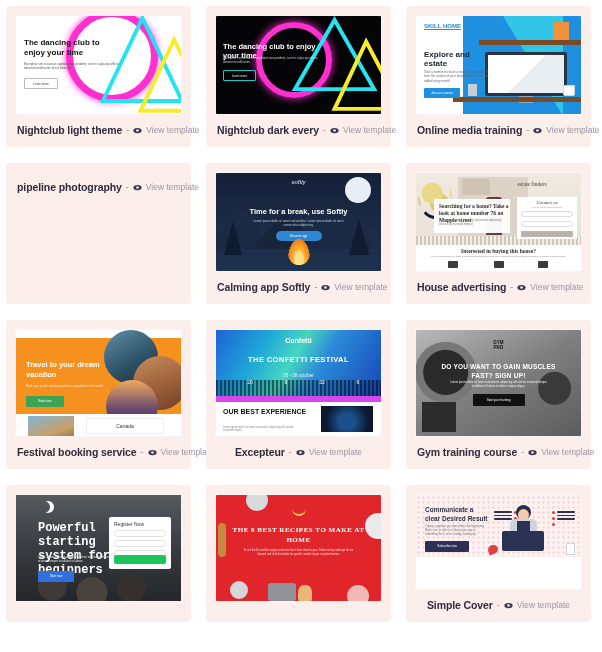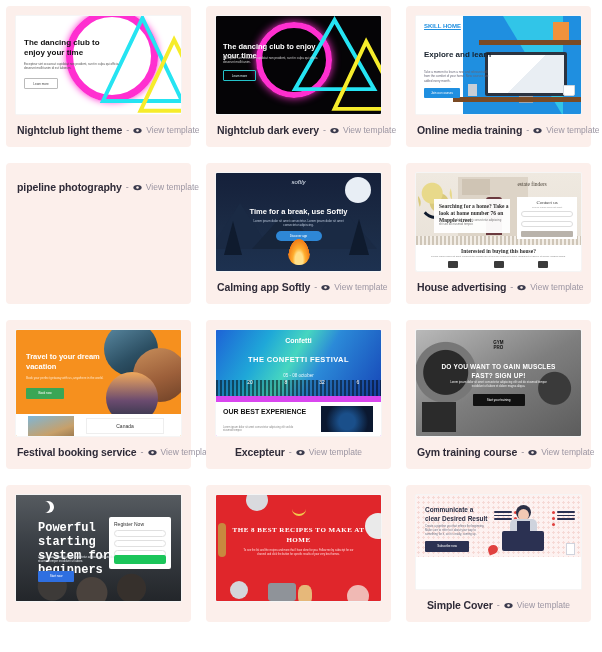--- a/index.html
+++ b/index.html
@@ -137,21 +137,21 @@
   .ha .form{ position:absolute; right:4px; top:24px; width:60px;height:42px;background:#fff;}
   .ha .form .ft{ position:absolute; left:0; right:0; top:3px; text-align:center; font-size:5px; color:#444; font-family:"Liberation Serif", serif;}
   .ha .inp{ position:absolute; left:4px; right:4px; height:6px; border:1px solid #ddd; border-radius:3px;}
   .ha .fence{ position:absolute; left:0; right:0; bottom:26px; height:9px;
      background:repeating-linear-gradient(90deg,#cfc6b8 0 2px, #f3eee7 2px 4px);}
   .ha .bottom{ position:absolute; left:0; right:0; bottom:0; height:26px; background:#fff;}
   .ha .bt{ position:absolute; left:0;right:0; top:3px; text-align:center; font-size:5.5px; font-weight:bold; color:#2c2c2c; font-family:"Liberation Serif", serif;}
   .ha .ic{ position:absolute; bottom:3px; width:10px;height:7px;background:#3b3b3b;border-radius:1px;}
 
   
-  .vb{ background:#f6901e; }
+  .vb{ background:#f6901e;margin-top:8px; }
   .vb .t{ left:10px; top:22px; width:80px; font-size:7.5px; color:#fff; line-height:10px; z-index:3;}
   .vb .p{ left:10px; top:46px; width:78px; color:#ffe6c8; z-index:3;}
   .vb .b{ left:10px; top:58px; width:38px;height:11px;background:#3aa655; z-index:3;}
   .vb .c1{ position:absolute; left:88px; top:-8px; width:54px;height:54px;border-radius:50%;
      background:linear-gradient(150deg,#5f8fa8,#2c4f63 60%,#1b3140);}
   .vb .c2{ position:absolute; right:-6px; top:18px; width:54px;height:54px;border-radius:50%;
      background:linear-gradient(160deg,#c88e5a,#9c5f3a 55%,#6d4026);}
   .vb .c3{ position:absolute; left:90px; top:42px; width:52px;height:52px;border-radius:50%;
      background:linear-gradient(180deg,#f0a95c,#6b4b6f 55%,#23303f);}
   .vb .bottom{ position:absolute; left:0;right:0;bottom:0;height:22px;background:#fff;}
@@ -297,21 +297,21 @@
         <div class="plant"></div>
         <div class="shelf"></div>
         <div class="monitor">
             <i></i>
           </div>
         <div class="mstand"></div>
         <div class="pens"></div>
         <div class="mug"></div>
         <div class="shelf2"></div>
         <div class="logo">SKILL HOME</div>
-        <div class="hd t">Explore and learn</div>
+        <div class="hd t">Explore and estate</div>
         <div class="para p" style="font-size:3px;line-height:4.4px;">Take a moment to learn a new and relevant skill from the comfort of your home. New courses are added every month.</div>
         <div class="btn b" style="font-size:3px;color:#fff;text-align:center;line-height:10px;">Join our courses</div>
       </div>
     </div>
     <div class="caption">
       <span class="cap-title">Online media training</span>
       <span class="cap-dash">-</span>
       <svg class="eye" viewBox="0 0 24 16">
           <ellipse cx="12" cy="8" rx="11" ry="7" fill="#3b3b4d"></ellipse>
           <circle cx="12" cy="8" r="3.4" fill="#fcefeb"></circle>

